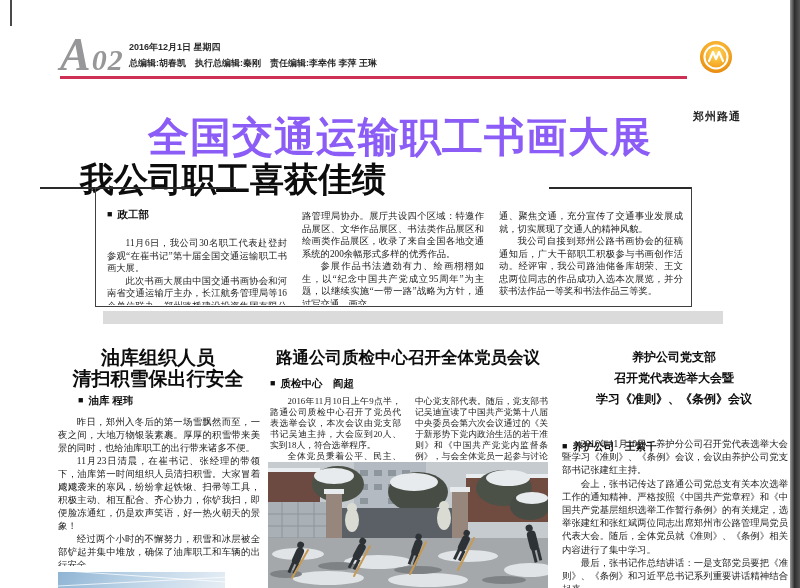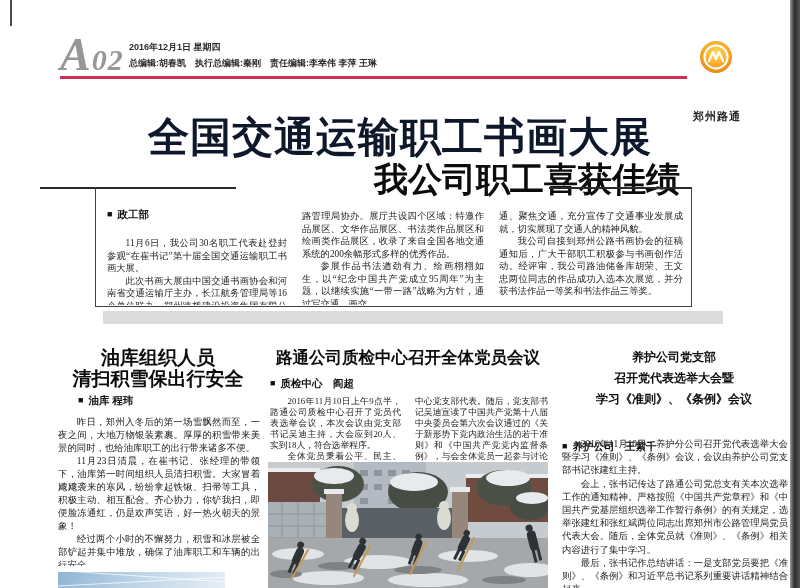--- a/index.html
+++ b/index.html
@@ -22,22 +22,22 @@
   #edition .small { font-size:30px; font-weight:bold; }
   #hdr-date { left:129px; top:41px; font-size:9px; font-weight:bold; color:#2b2b2b; }
   #hdr-editors { left:129px; top:57px; font-size:9px; font-weight:bold; color:#2b2b2b; }
   #red-rule { left:60px; top:76px; width:627px; height:3px; background:#ce2f55; }
   #logo { left:699px; top:40px; width:34px; height:34px; }
   #logo-text { left:688px; top:76px; width:58px; text-align:center; font-size:11px;
     font-weight:bold; color:#222; letter-spacing:1px;margin-top:33px; }
 
   
   #hl1 { left:100px; top:114px; width:600px; text-align:center; font-size:41px;
-    font-weight:bold; color:#0f172a; line-height:46px; letter-spacing:1px; }
-  #hl2 { left:80px; top:161px; width:600px; text-align:right; font-size:34px;
+    font-weight:bold; color:#8b5cf6; line-height:46px; letter-spacing:1px; }
+  #hl2 { left:80px; top:161px; width:600px; text-align:left; font-size:34px;
     font-weight:bold; color:#0c0c0c; line-height:38px; }
   .hl-rule { top:187px; height:2px; background:#2a2a2a; }
   #hl-rule-left { left:40px; width:196px; }
   #hl-rule-right { left:549px; width:143px; }
 
   
   #main-box { left:95px; top:187px; width:597px; height:120px;
     border-left:1px solid #3f3f3f; border-right:1px solid #3f3f3f; border-bottom:1px solid #3f3f3f; }
   #box-shadow { left:103px; top:311px; width:620px; height:13px; background:#dbdbdb; }
 

